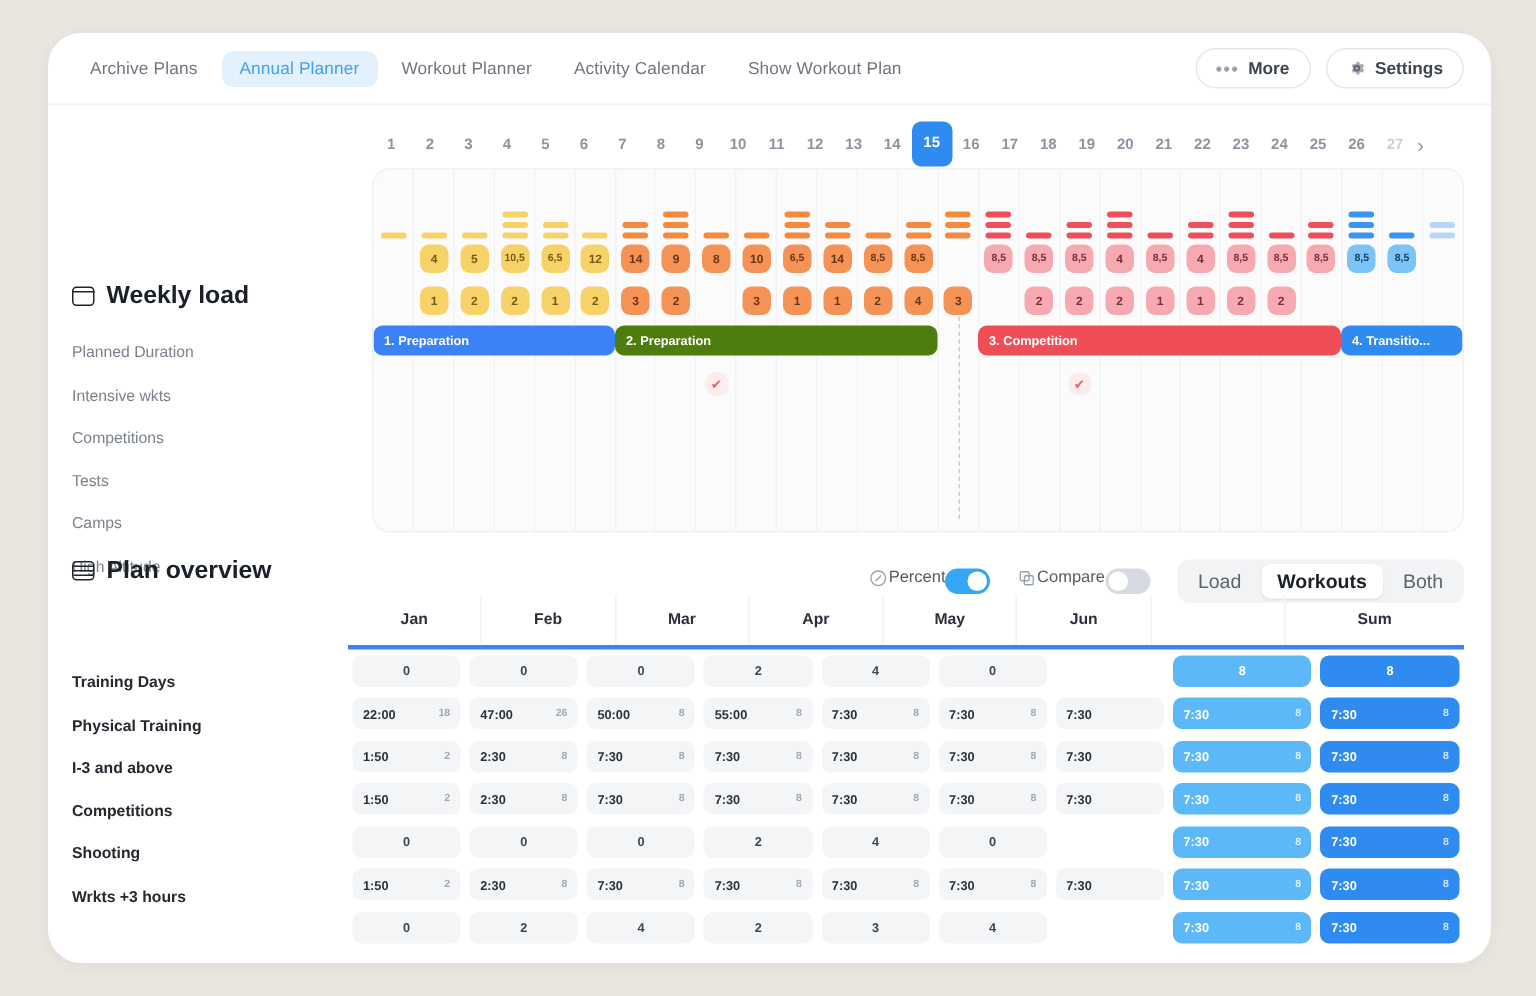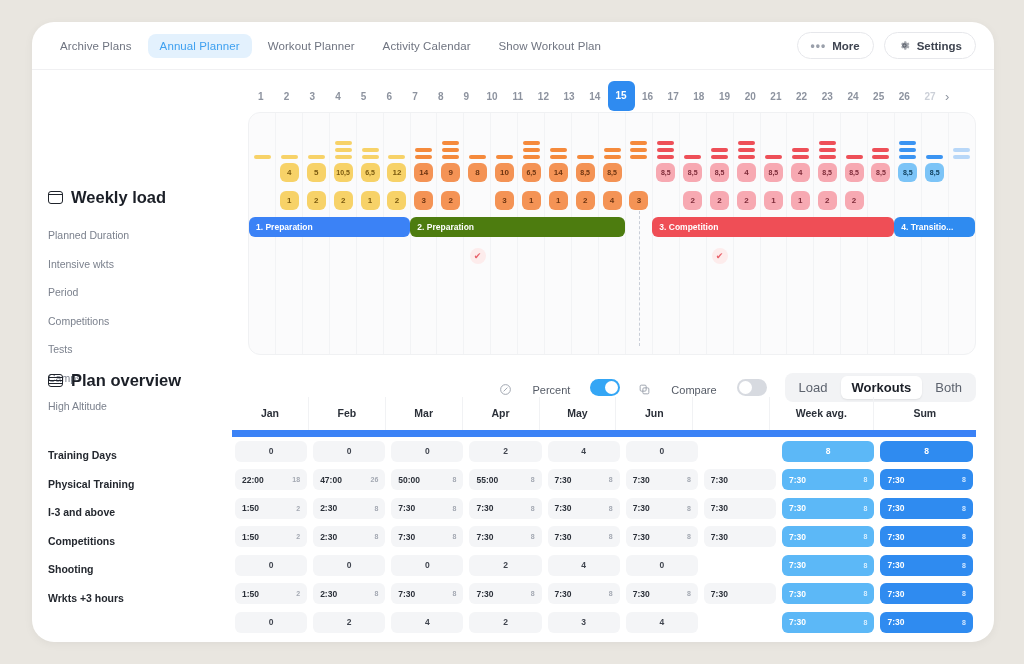--- a/index.html
+++ b/index.html
@@ -129,35 +129,35 @@
     position: relative;
   }
   .ico-sq:after { content:""; position:absolute; left:-1px; right:-1px; top:1.5px; height:1.6px; background:#20242c; }
   .ico-rows { width: 15px; height: 13px; border: 1.6px solid #20242c; border-radius: 3px;
     display:flex; flex-direction:column; justify-content:space-evenly; }
   .ico-rows i { display:block; height:1.4px; background:#20242c; }
 
   
   .po-head { position: relative; height: 42px; }
   .ctrls { position: absolute; right: 18px; top: 6px; display: flex; align-items: center; gap: 18px; }
-  .ctl { display: flex; align-items: flex-end; gap: 20px; font-size: 11px; color: #555b66; }
+  .ctl { display: flex; align-items: flex-start; gap: 0; font-size: 11px; color: #555b66; }
   .cico { width: 13px; height: 13px; color: #9aa0ab; }
   .tg { width: 30px; height: 17px; border-radius: 9px; background: #d7dae0; position: relative; cursor: pointer; }
   .tg.on { background: #34a6f5; }
   .tg i { position: absolute; top: 2px; left: 2px; width: 13px; height: 13px; border-radius: 50%; background: #fff; }
   .tg.on i { left: 15px; }
   .segctl {
     display: flex; background: #f2f3f5; border-radius: 8px; padding: 3px; gap: 2px;
   }
   .segbtn { font-size: 13px; color: #5d636e; padding: 4px 11px; border-radius: 6px; cursor: pointer; }
   .segbtn.sel { background: #fff; color: #1b1f27; font-weight: 700; box-shadow: 0 1px 2px rgba(0,0,0,.08); }
 
   
   .tbl { position: relative; margin-left: 200px; margin-right: 18px; }
-  .thead { display: flex; border-bottom: 7px solid #3b82f6; }
+  .thead { display: flex; border-bottom: 3px solid #3b82f6; }
   .th {
     flex: 1 1 0; text-align: center; font-size: 10.5px; font-weight: 700;
     color: #2b3039; padding: 10px 0 11px; border-left: 1px solid #f1f2f4;
   }
   .th:first-child { border-left: 0; }
   .th.wide { flex: 1.35 1 0; }
   .trow { display: flex; height: 28.5px; align-items: center; }
   .td {
     flex: 1 1 0; height: 21px; margin: 0 3px; border-radius: 6px;
     background: #f4f5f7; display: flex; align-items: center;
@@ -240,21 +240,20 @@
 
     <div class="rowlabels" style="top:108px;">
       <div class="sechead">
         <span class="ico-sq"></span>
         <span>Weekly load</span>
       </div>
       <div style="height:14px"></div>
       <div id="wl-labels">
           <div class="rlab">Planned Duration</div>
           <div class="rlab">Intensive wkts</div>
-          <div class="rlab">Period</div>
           <div class="rlab">Competitions</div>
           <div class="rlab">Tests</div>
           <div class="rlab">Camps</div>
           <div class="rlab">High Altitude</div>
         </div>
     </div>
 
     <div class="panel">
       <div class="gridlines" id="gridlines">
           <div class="gcol"></div>
@@ -632,21 +631,20 @@
       </div>
     <div class="tbl">
       <div class="thead" id="thead">
           <div class="th">Jan</div>
           <div class="th">Feb</div>
           <div class="th">Mar</div>
           <div class="th">Apr</div>
           <div class="th">May</div>
           <div class="th">Jun</div>
           <div class="th"></div>
-          <div class="th wide">Week avg.</div>
           <div class="th wide">Sum</div>
         </div>
       <div id="tbody">
           <div class="trow">
             <div class="td center">
               <span class="main">0</span>
             </div>
             <div class="td center">
               <span class="main">0</span>
             </div>

